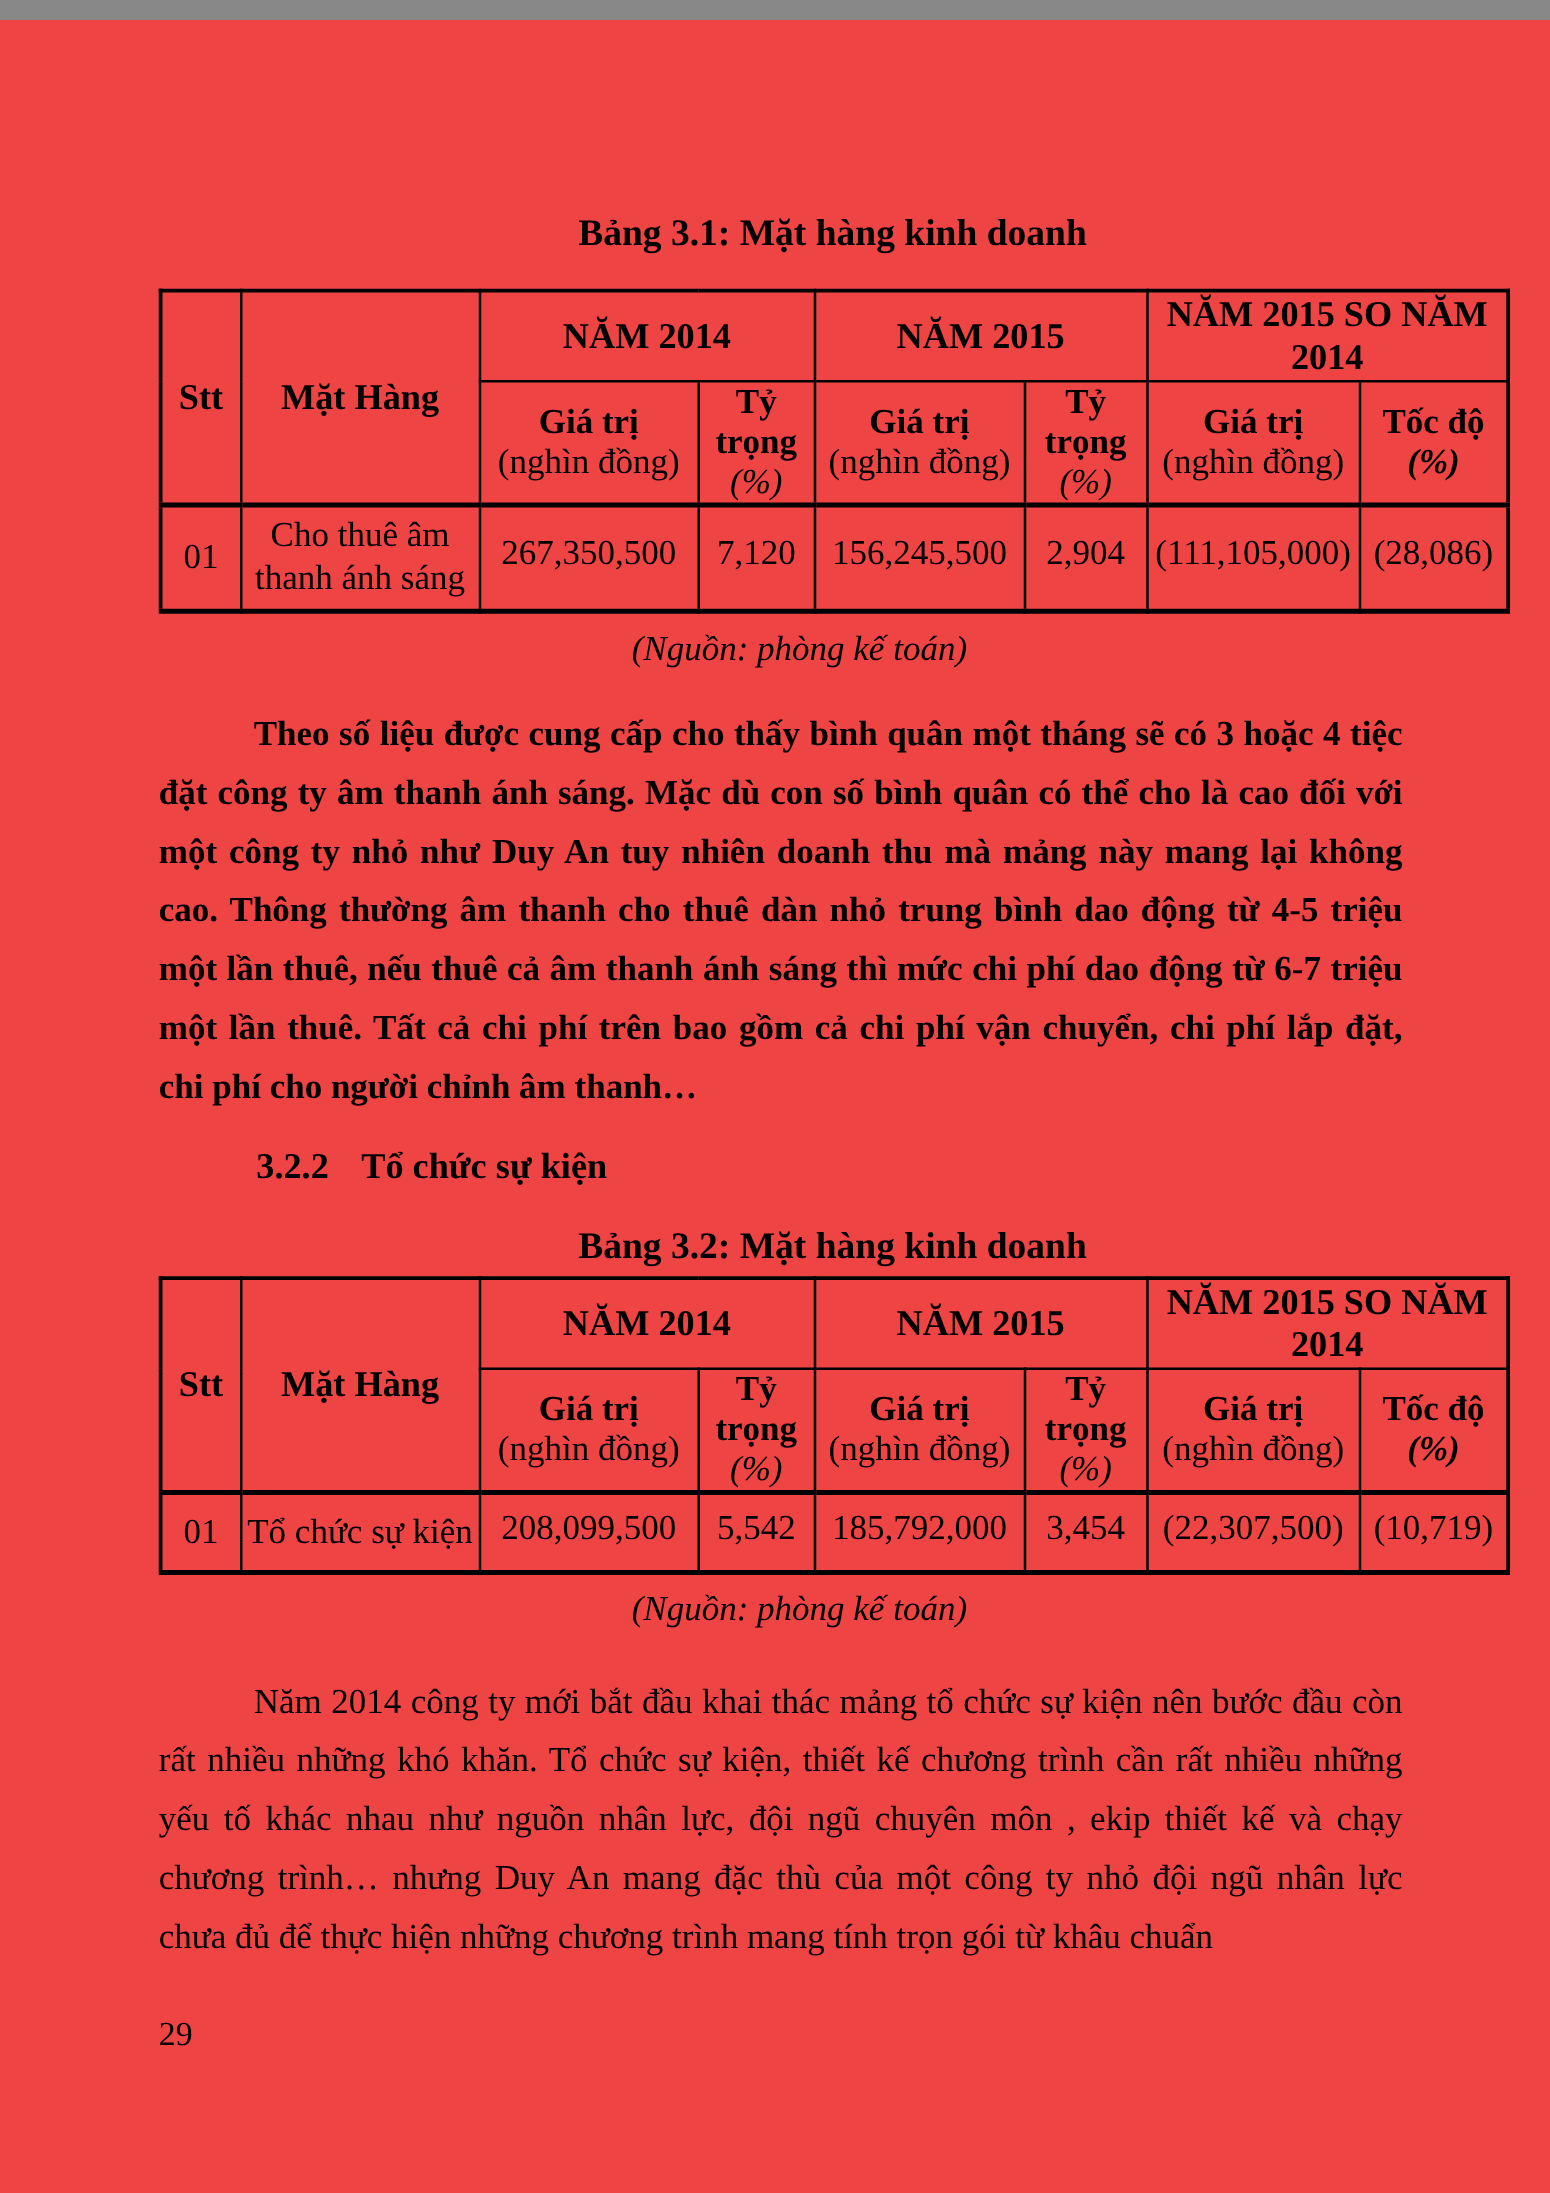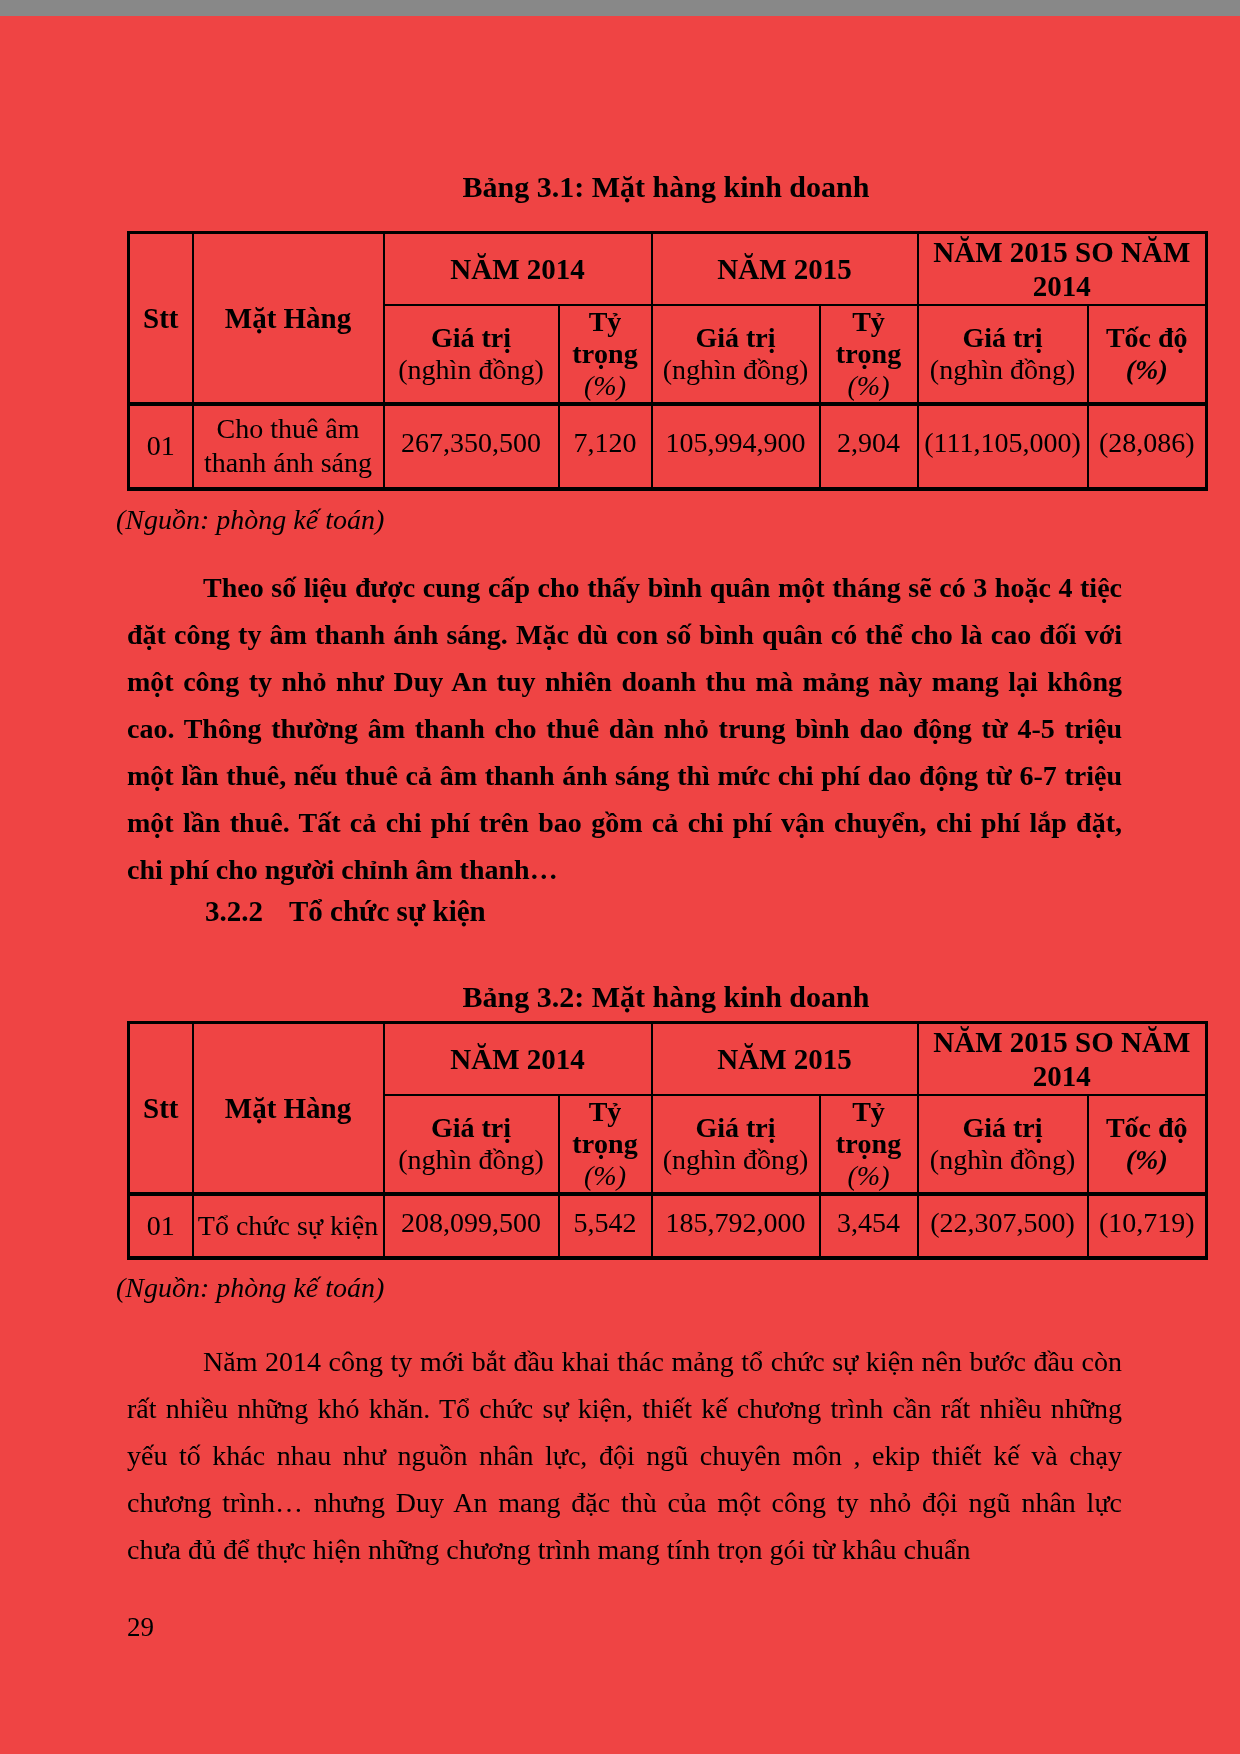--- a/index.html
+++ b/index.html
@@ -46,38 +46,38 @@
   .unit-bold-italic { font-style:italic; font-weight:bold; }
   .row-data td { border-top:4px solid #000; }
   #table-1 .row-data td { height:85px; }
   #table-2 .row-data td { height:64px; }
   .cell-stt  { vertical-align:middle; }
   .cell-name { vertical-align:middle; line-height:34px; padding:2px 4px; }
   .cell-num  { vertical-align:bottom; padding-bottom:6px; }
 
   
   .source-note {
-    position:absolute; left:116px; width:993px;
-    text-align:left; font-style:italic; font-size:28px;
+    position:absolute; left:143px; width:993px;
+    text-align:center; font-style:italic; font-size:28px;
   }
   #source-1 { top:488px; }
   #source-2 { top:1256px; }
 
   
   .body-para {
     position:absolute; left:127px; width:995px;
     font-size:28px; line-height:47px;
     text-align:justify; text-indent:76px;
   }
   #para-1 { top:548px;font-weight:bold; }
   #para-2 { top:1322px; }
 
   
   .section-heading {
-    position:absolute; left:205px; top:879px;
+    position:absolute; left:205px; top:901px;
     font-weight:bold; font-size:29px;
   }
   .section-heading .sec-num { margin-right:26px; }
 
   
   .page-number {
     position:absolute; left:127px; top:1596px; width:993px;
     font-size:27px;
   }
 </style>
@@ -131,21 +131,21 @@
       <th>
         <div class="sub-name">Tốc độ</div>
         <div class="unit-bold-italic">(%)</div>
       </th>
     </tr>
     <tr class="row-data">
       <td class="cell-stt">01</td>
       <td class="cell-name">Cho thuê âm thanh ánh sáng</td>
       <td class="cell-num">267,350,500</td>
       <td class="cell-num">7,120</td>
-      <td class="cell-num">105,994,900</td>
+      <td class="cell-num">156,245,500</td>
       <td class="cell-num">2,904</td>
       <td class="cell-num">(111,105,000)</td>
       <td class="cell-num">(28,086)</td>
     </tr>
   </tbody>
     </table>
 
   <div class="source-note" id="source-1">(Nguồn: phòng kế toán)</div>
 
   <p class="body-para" id="para-1">Theo số liệu được cung cấp cho thấy bình quân một tháng sẽ có 3 hoặc 4 tiệc đặt công ty âm thanh ánh sáng. Mặc dù con số bình quân có thể cho là cao đối với một công ty nhỏ như Duy An tuy nhiên doanh thu mà mảng này mang lại không cao. Thông thường âm thanh cho thuê dàn nhỏ trung bình dao động từ 4-5 triệu một lần thuê, nếu thuê cả âm thanh ánh sáng thì mức chi phí dao động từ 6-7 triệu một lần thuê. Tất cả chi phí trên bao gồm cả chi phí vận chuyển, chi phí lắp đặt, chi phí cho người chỉnh âm thanh…</p>

